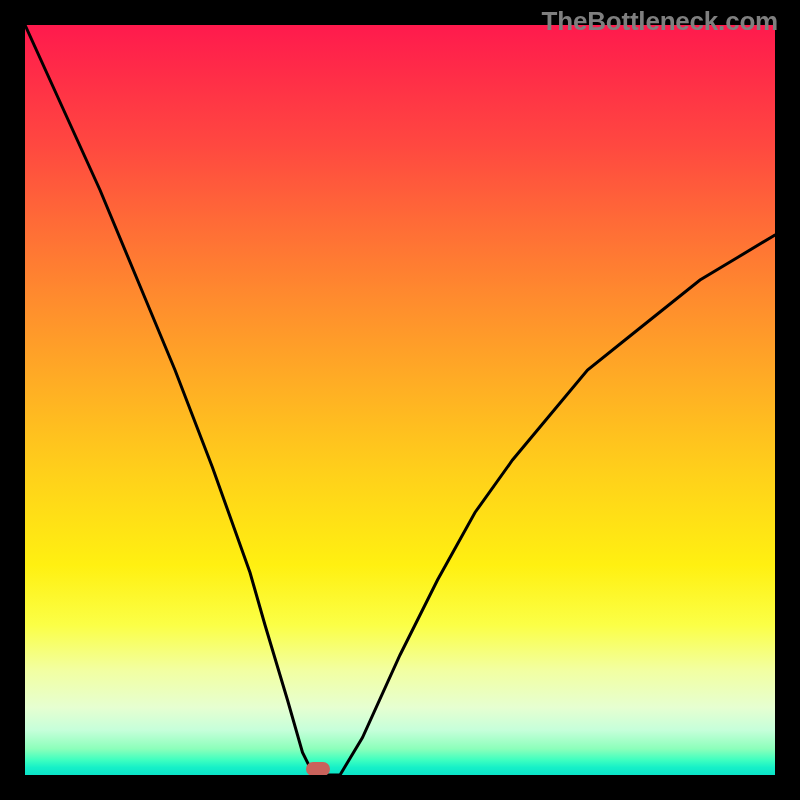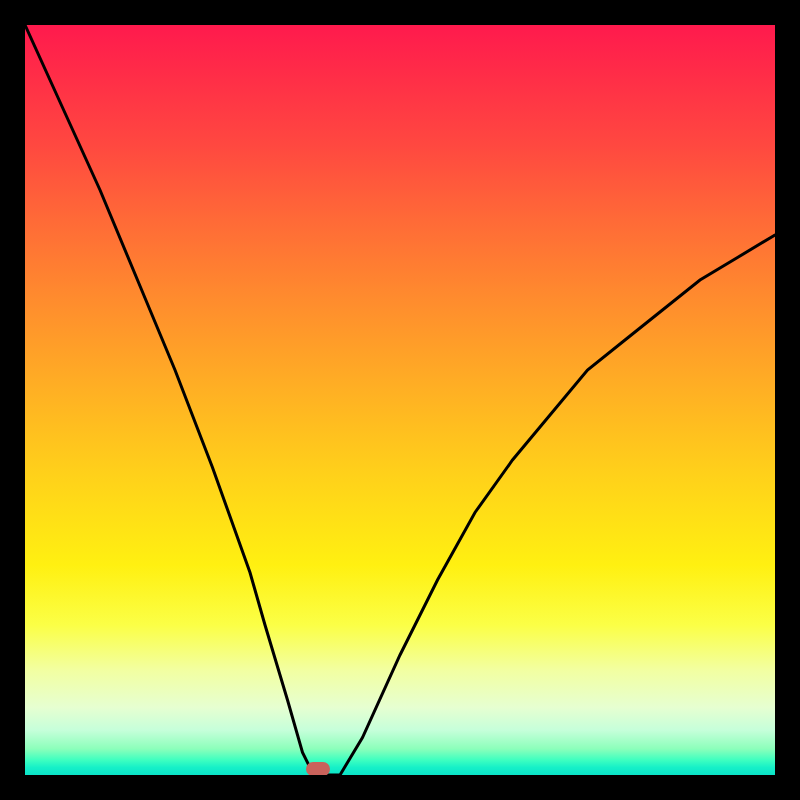--- a/index.html
+++ b/index.html
@@ -25,20 +25,21 @@
     #16f0c8 99%,
     #0be3c8 100%);}
   svg.curve{position:absolute;inset:0;}
   .curve path{fill:none;stroke:#000;stroke-width:3;stroke-linecap:round;}
   .marker{position:absolute;width:24px;height:14px;background:#c9625b;border-radius:7px;transform:translate(-50%,-50%);}
 </style>
 </head>
 <body>
 
 <div class="frame">
+  <div class="watermark">TheBottleneck.com</div>
   <div class="plot-area">
     <div class="gradient"></div>
     <svg class="curve" viewBox="0 0 750 750" preserveAspectRatio="none">
       <path id="curve-path" d="M0.0 0.0 L37.5 82.5 L75.0 165.0 L112.5 255.0 L150.0 345.0 L187.5 442.5 L225.0 547.5 L240.0 600.0 L262.5 675.0 L277.5 727.5 L285.0 742.5 L292.5 750.0 L300.0 750.0 L315.0 750.0 L337.5 712.5 L375.0 630.0 L412.5 555.0 L450.0 487.5 L487.5 435.0 L525.0 390.0 L562.5 345.0 L600.0 315.0 L637.5 285.0 L675.0 255.0 L712.5 232.5 L750.0 210.0"></path>
     </svg>
     <div class="marker" id="marker" style="left: 292.5px; top: 744px;"></div>
   </div>
 </div>
 
 </body></html>

